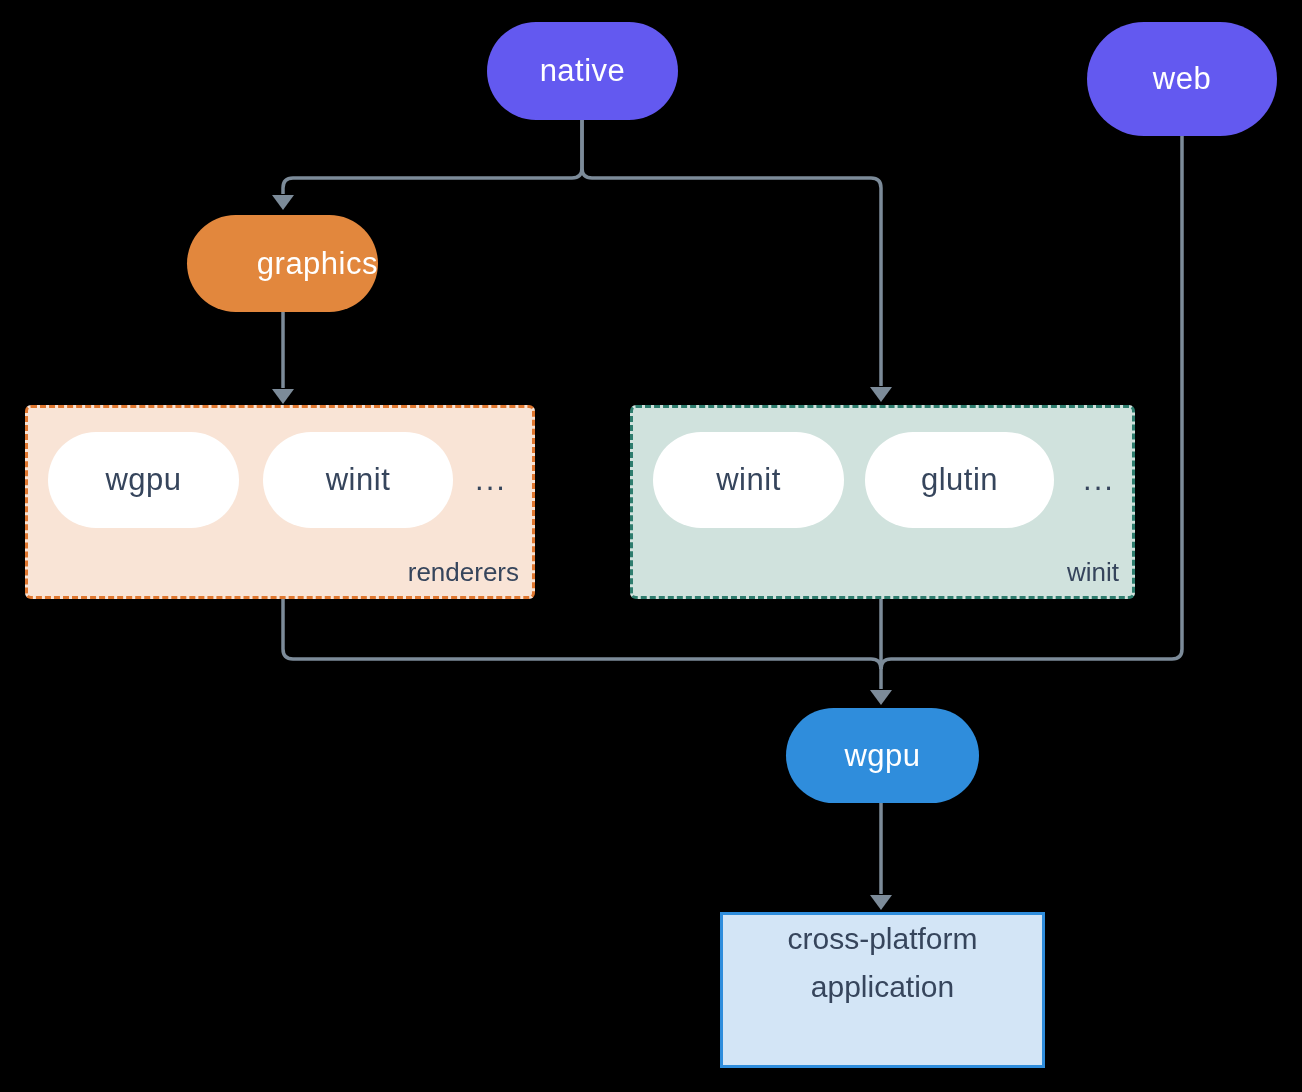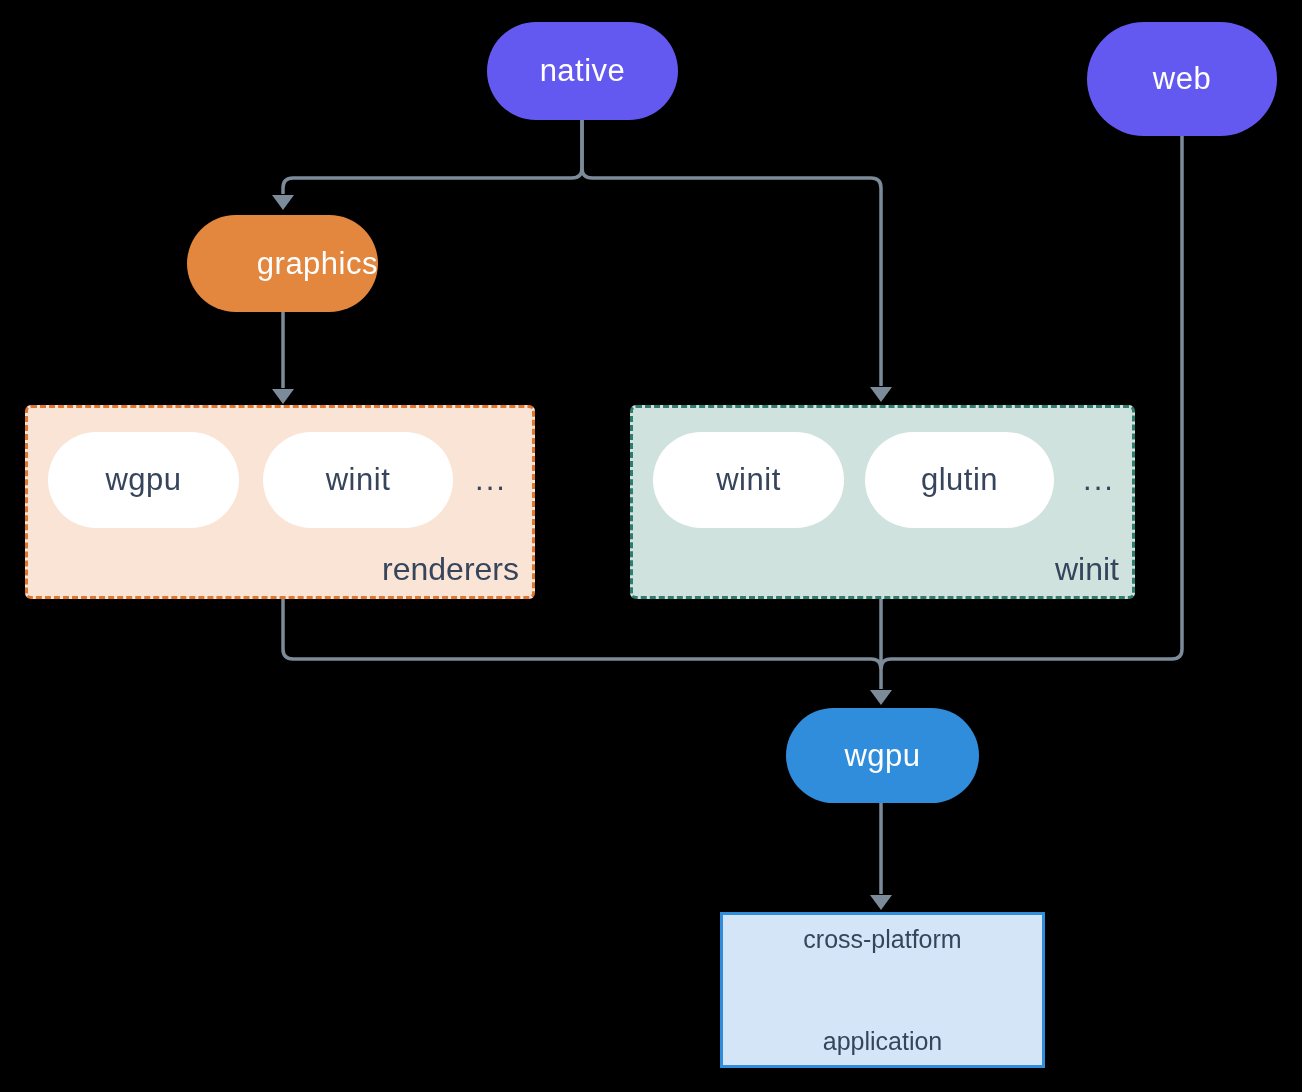--- a/index.html
+++ b/index.html
@@ -69,29 +69,29 @@
   .group.shells .pill.glutin{left:232px;width:189px;}
   .ellipsis{
     position:absolute;top:24px;height:96px;width:70px;
     display:flex;align-items:center;justify-content:center;
     color:var(--text-dark);font-size:31px;letter-spacing:2px;
   }
   .group.renderers .ellipsis{left:428px;}
   .group.shells .ellipsis{left:431px;}
   .group-label{
     position:absolute;right:13px;bottom:8px;
-    color:var(--text-dark);font-size:32px;
+    color:var(--text-dark);font-size:26px;
   }
 
   .app-box{
     position:absolute;left:720px;top:912px;width:325px;height:156px;
     background:var(--app-bg);
     border:3px solid var(--app-border);
-    display:flex;flex-direction:column;align-items:center;justify-content:space-between;
-    color:var(--text-dark);font-size:25px;line-height:48px;
+    display:flex;flex-direction:column;align-items:center;justify-content:flex-start;
+    color:var(--text-dark);font-size:30px;line-height:48px;
     text-align:center;
   }
 </style>
 </head>
 <body>
 
 <div class="stage">
 
   <svg class="connectors" viewBox="0 0 1302 1092">
 

